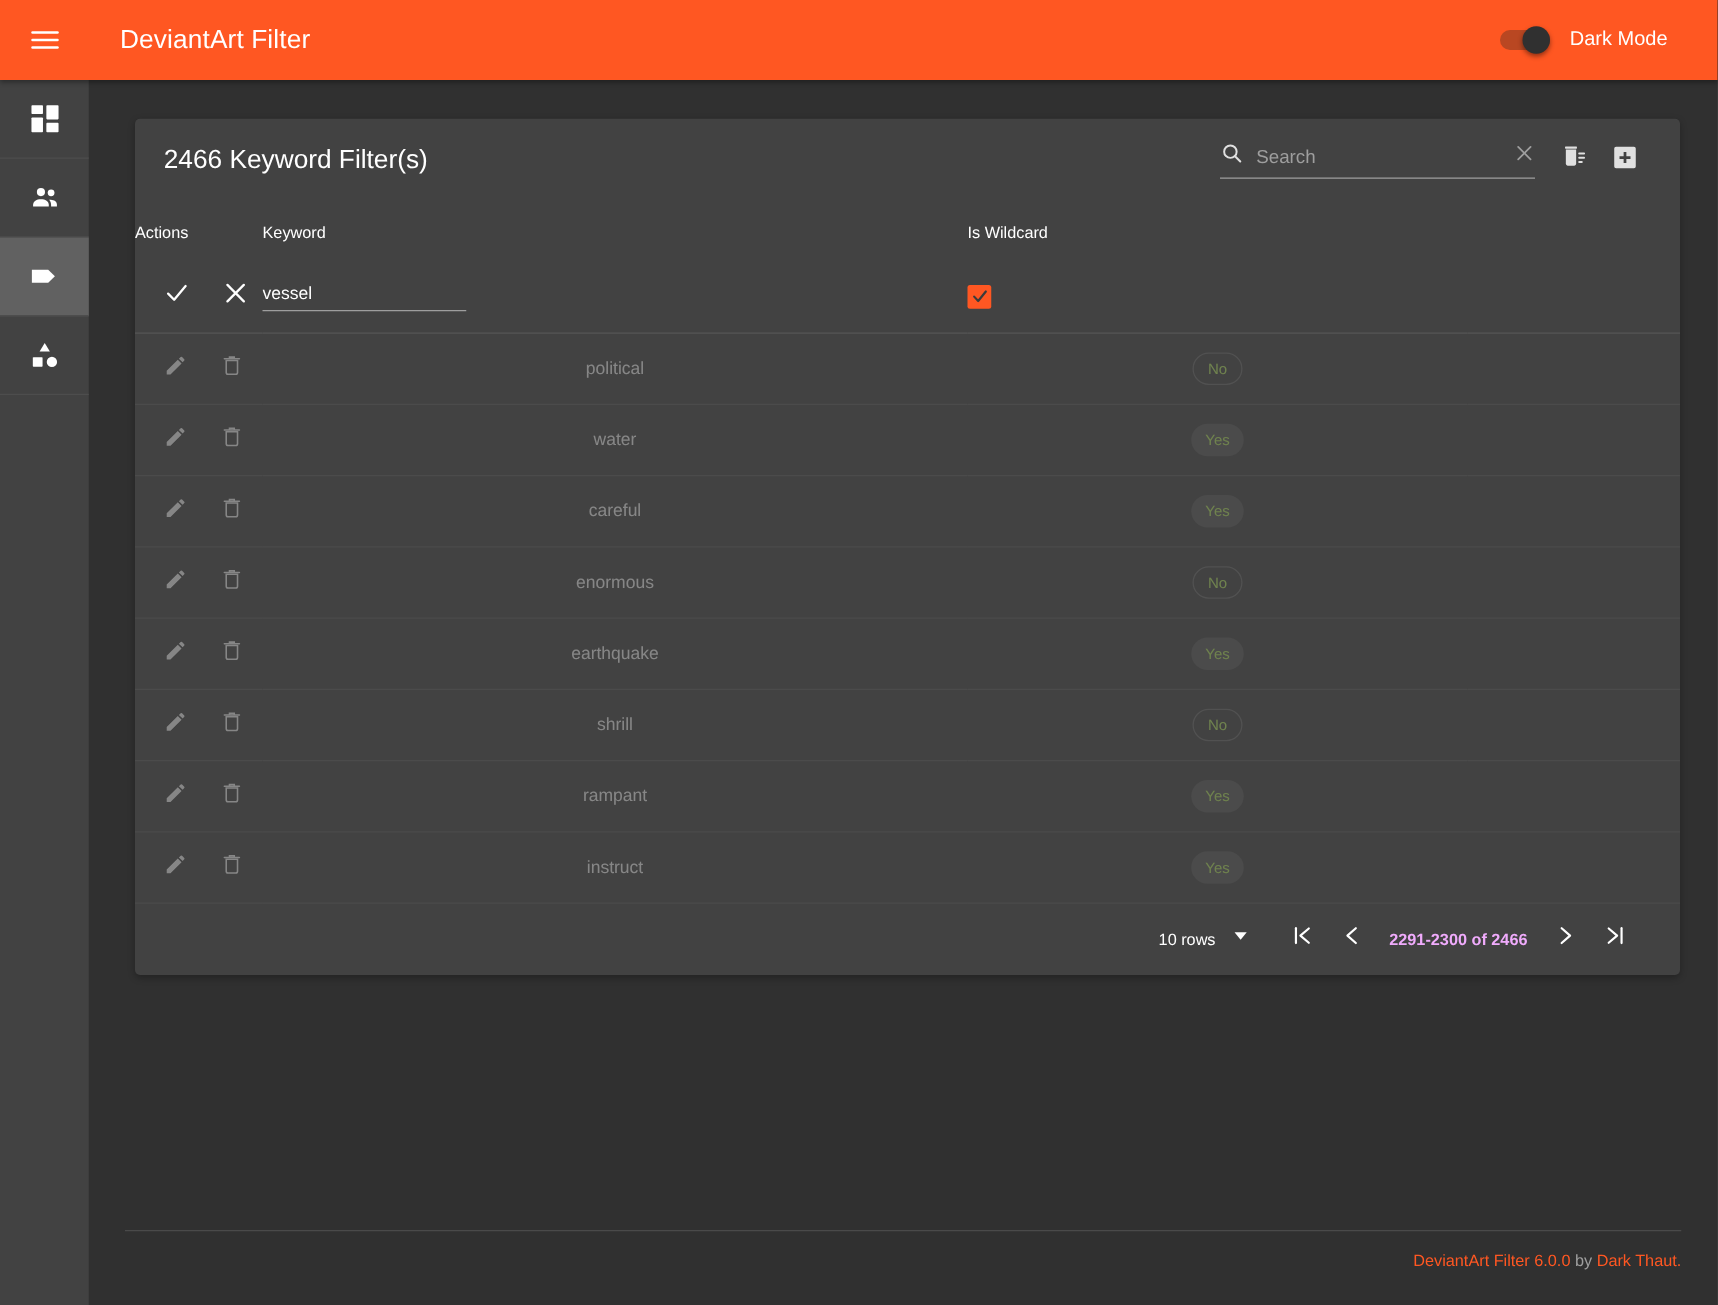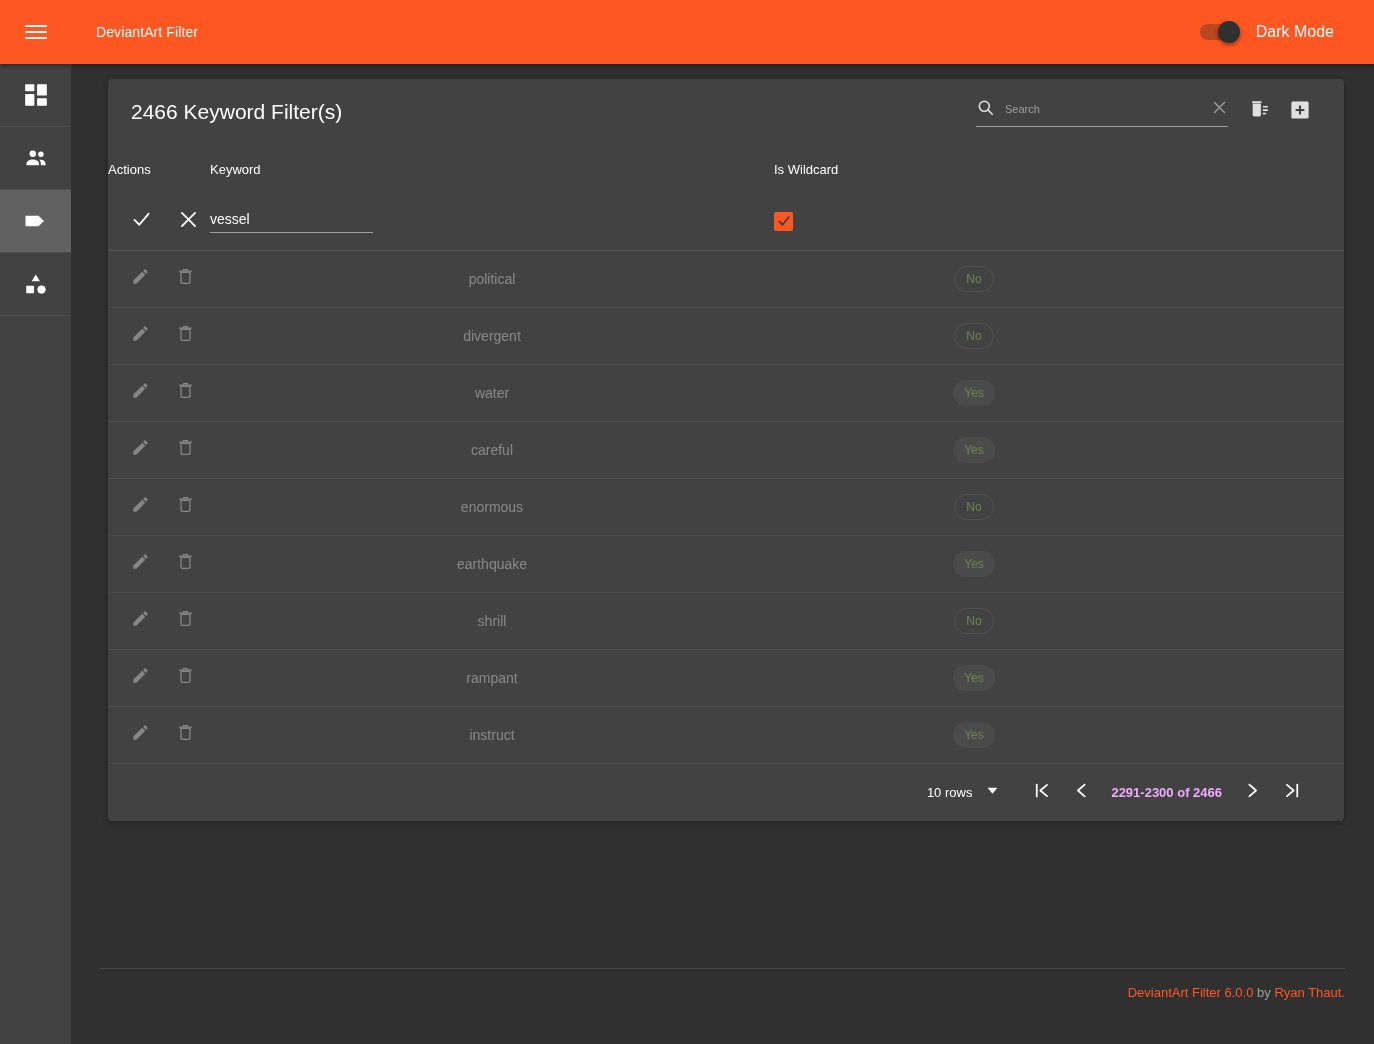--- a/index.html
+++ b/index.html
@@ -39,21 +39,21 @@
   .menu-btn .bars { width: 22px; }
   .menu-btn .bars i {
     display: block;
     height: 2px;
     background: #fff;
     margin: 4px 0;
     border-radius: 1px;
   }
   .app-title {
     margin-left: 36px;
-    font-size: 14px;
+    font-size: 21px;
     color: #fff;
     letter-spacing: .1px;
     white-space: nowrap;
     text-align: center;
   }
   .appbar-spacer { flex: 1; }
   .dark-toggle-wrap {
     display: flex;
     align-items: center;
     margin-right: 40px;
@@ -95,21 +95,21 @@
     justify-content: center;
     cursor: pointer;
     border-bottom: 1px solid #4d4d4d;
   }
   .side-item.active { background: #616161; }
   .side-item svg { display: block; }
 
   
   .content {
     position: absolute;
-    top: 48px; left: 71px;
+    top: 64px; left: 71px;
     width: 1192px;
     height: 980px;
     background: #303030;
   }
 
   .card {
     position: absolute;
     top: 31px; left: 37px;
     width: 1236px;
     background: #424242;
@@ -140,21 +140,21 @@
     padding-bottom: 5px;
     margin-right: 12px;
   }
   .search-field .mag { flex: 0 0 auto; margin-right: 10px; }
   .search-input {
     flex: 1;
     background: transparent;
     border: none;
     outline: none;
     color: #a3a3a3;
-    font-size: 11px;
+    font-size: 15px;
     font-family: "Liberation Sans", sans-serif;
     padding: 0;
   }
   .search-input::placeholder { color: #9e9e9e; opacity: 1; }
   .clear-x {
     flex: 0 0 auto;
     cursor: pointer;
     margin-left: 6px;
   }
   .icon-btn {
@@ -453,37 +453,20 @@
                 <span class="act-icon"><svg width="19" height="19" viewBox="0 0 24 24" fill="#ffffff">
                     <path d="M3 17.2V21h3.8L18 9.8 14.2 6zM20.7 6.9a1 1 0 0 0 0-1.4L18.5 3.3a1 1 0 0 0-1.4 0l-1.8 1.8L19.1 8.7z"></path>
                   </svg></span>
                 <span class="act-icon"><svg width="19" height="19" viewBox="0 0 24 24" fill="none" stroke="#ffffff" stroke-width="1.6">
                     <path d="M6.3 6.8h11.4v12.1a1.8 1.8 0 0 1-1.8 1.8H8.1a1.8 1.8 0 0 1-1.8-1.8z"></path>
                     <line x1="4.4" y1="5.1" x2="19.6" y2="5.1" stroke-linecap="round"></line>
                     <path d="M9.6 5.1V3.4h4.8v1.7"></path>
                   </svg></span>
               </div>
             </td>
-            <td><span class="kw-text">divergent</span></td>
-            <td><span class="chip no">No</span></td>
-            <td></td>
-          </tr>
-          <tr class="data-row dim">
-            <td>
-              <div class="act-cell">
-                <span class="act-icon"><svg width="19" height="19" viewBox="0 0 24 24" fill="#ffffff">
-                    <path d="M3 17.2V21h3.8L18 9.8 14.2 6zM20.7 6.9a1 1 0 0 0 0-1.4L18.5 3.3a1 1 0 0 0-1.4 0l-1.8 1.8L19.1 8.7z"></path>
-                  </svg></span>
-                <span class="act-icon"><svg width="19" height="19" viewBox="0 0 24 24" fill="none" stroke="#ffffff" stroke-width="1.6">
-                    <path d="M6.3 6.8h11.4v12.1a1.8 1.8 0 0 1-1.8 1.8H8.1a1.8 1.8 0 0 1-1.8-1.8z"></path>
-                    <line x1="4.4" y1="5.1" x2="19.6" y2="5.1" stroke-linecap="round"></line>
-                    <path d="M9.6 5.1V3.4h4.8v1.7"></path>
-                  </svg></span>
-              </div>
-            </td>
             <td><span class="kw-text">water</span></td>
             <td><span class="chip yes">Yes</span></td>
             <td></td>
           </tr>
           <tr class="data-row dim">
             <td>
               <div class="act-cell">
                 <span class="act-icon"><svg width="19" height="19" viewBox="0 0 24 24" fill="#ffffff">
                     <path d="M3 17.2V21h3.8L18 9.8 14.2 6zM20.7 6.9a1 1 0 0 0 0-1.4L18.5 3.3a1 1 0 0 0-1.4 0l-1.8 1.8L19.1 8.7z"></path>
                   </svg></span>
@@ -624,16 +607,16 @@
             <polyline points="5,4.8 13.5,12 5,19.2"></polyline>
             <line x1="18" y1="4.5" x2="18" y2="19.5"></line>
           </svg>
         </span>
       </div>
     </div>
 
   </div>
 
   <div class="footer">
-    <a>DeviantArt Filter 6.0.0</a><span> by </span><a>Ryan Thaut.</a>
+    <a>DeviantArt Filter 6.0.0</a><span> by </span><a>Dark Thaut.</a>
   </div>
 
 </div>
 
 </body></html>

